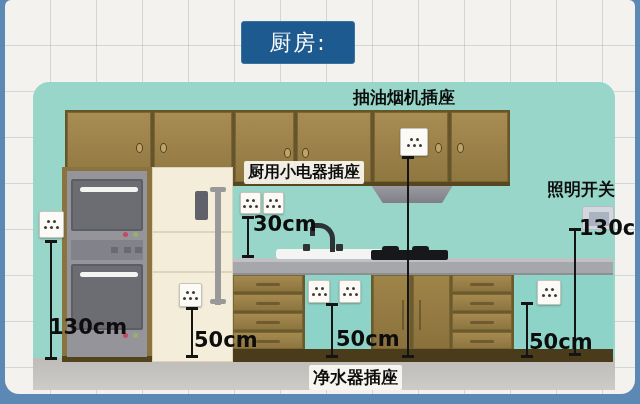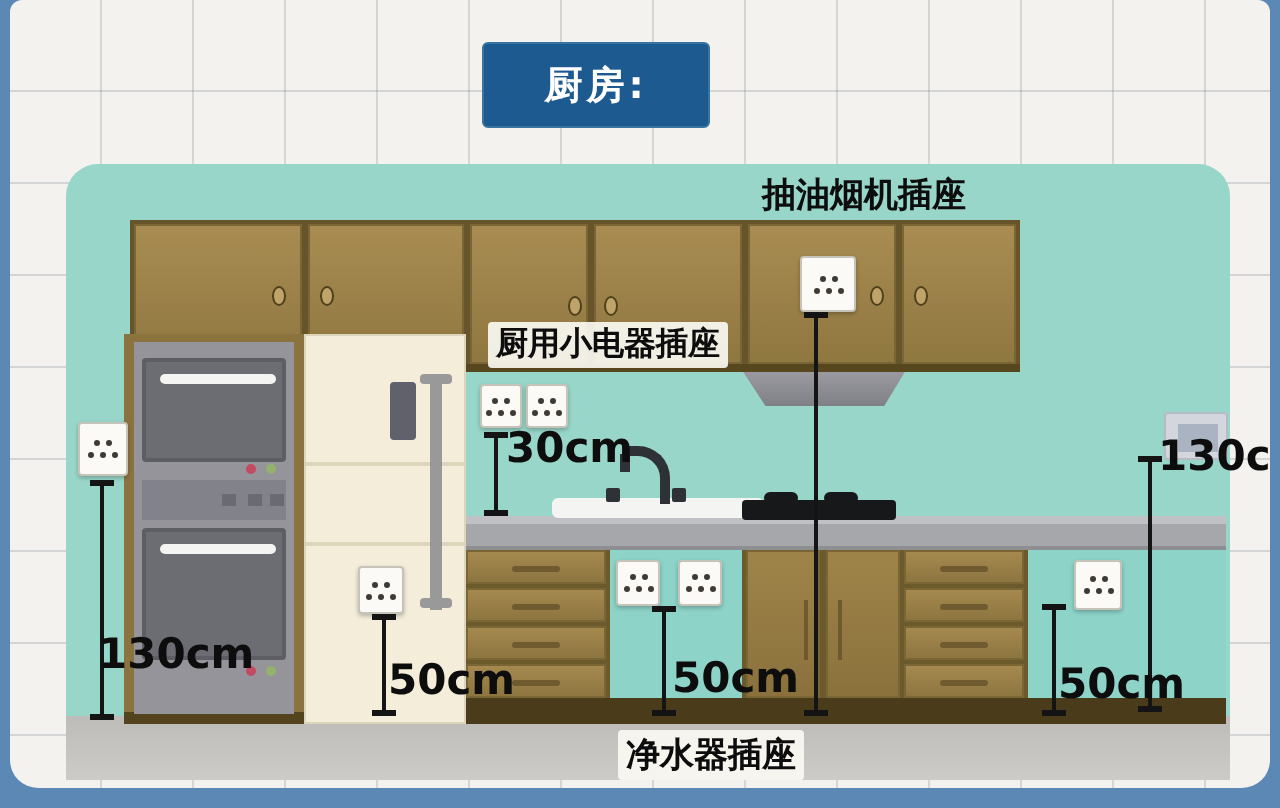--- a/index.html
+++ b/index.html
@@ -9,21 +9,21 @@
            background:#f3f2ef; border-radius:6px 6px 14px 14px; overflow:hidden; }
   .grid { position:absolute; inset:0;
           background-image:
             repeating-linear-gradient(to bottom, transparent 0 45px, rgba(120,126,138,.25) 45px 46px),
             repeating-linear-gradient(to right, transparent 0 45px, rgba(120,126,138,.25) 45px 46px); }
 
   
   .title-box { position:absolute; left:236px; top:21px; width:114px; height:43px;
                background:#1c5a8f; border:1px solid #39739f; border-radius:3px;
                display:flex; align-items:center; justify-content:center; }
-  .title-box span { color:#fff; font-size:19px; font-weight:bold; letter-spacing:2px; }
+  .title-box span { color:#fff; font-size:22px; font-weight:normal; letter-spacing:2px; }
 
   
   .wall  { position:absolute; left:28px; top:82px; width:582px; height:276px;
            background:#98d6c9; border-radius:16px 16px 0 0; }
   .floor { position:absolute; left:28px; top:358px; width:582px; height:32px;
            background:linear-gradient(180deg,#bdbcb9,#cccbc8); }
 
   
   .ucab { position:absolute; left:60px; top:110px; width:445px; height:76px;
           background:#66552a; border-bottom:4px solid #57471f; }
@@ -304,21 +304,22 @@
     <i class="ml" style="left:521px;top:302px;height:56px"></i>
     <i class="ml" style="left:569px;top:228px;height:128px"></i>
 
     <span class="meas" style="left:44px;top:315px">130cm</span>
     <span class="meas" style="left:189px;top:328px">50cm</span>
     <span class="meas" style="left:248px;top:212px">30cm</span>
     <span class="meas" style="left:331px;top:327px">50cm</span>
     <span class="meas" style="left:524px;top:330px">50cm</span>
     <span class="meas" style="left:574px;top:216px">130cm</span>
 
-    <span class="lab" style="left:376px;top:86px">抽油烟机插座</span>
+    <span class="lab" style="left:348px;top:86px">抽油烟机插座</span>
     <span class="lab sm boxed" style="left:227px;top:161px">厨用小电器插座</span>
+    <span class="lab" style="left:542px;top:178px">照明开关</span>
     <span class="lab boxed" style="left:292px;top:365px">净水器插座</span>
 
     <div class="title-box">
       <span>厨房:</span>
     </div>
   </div>
 </div>
 
 </body></html>

